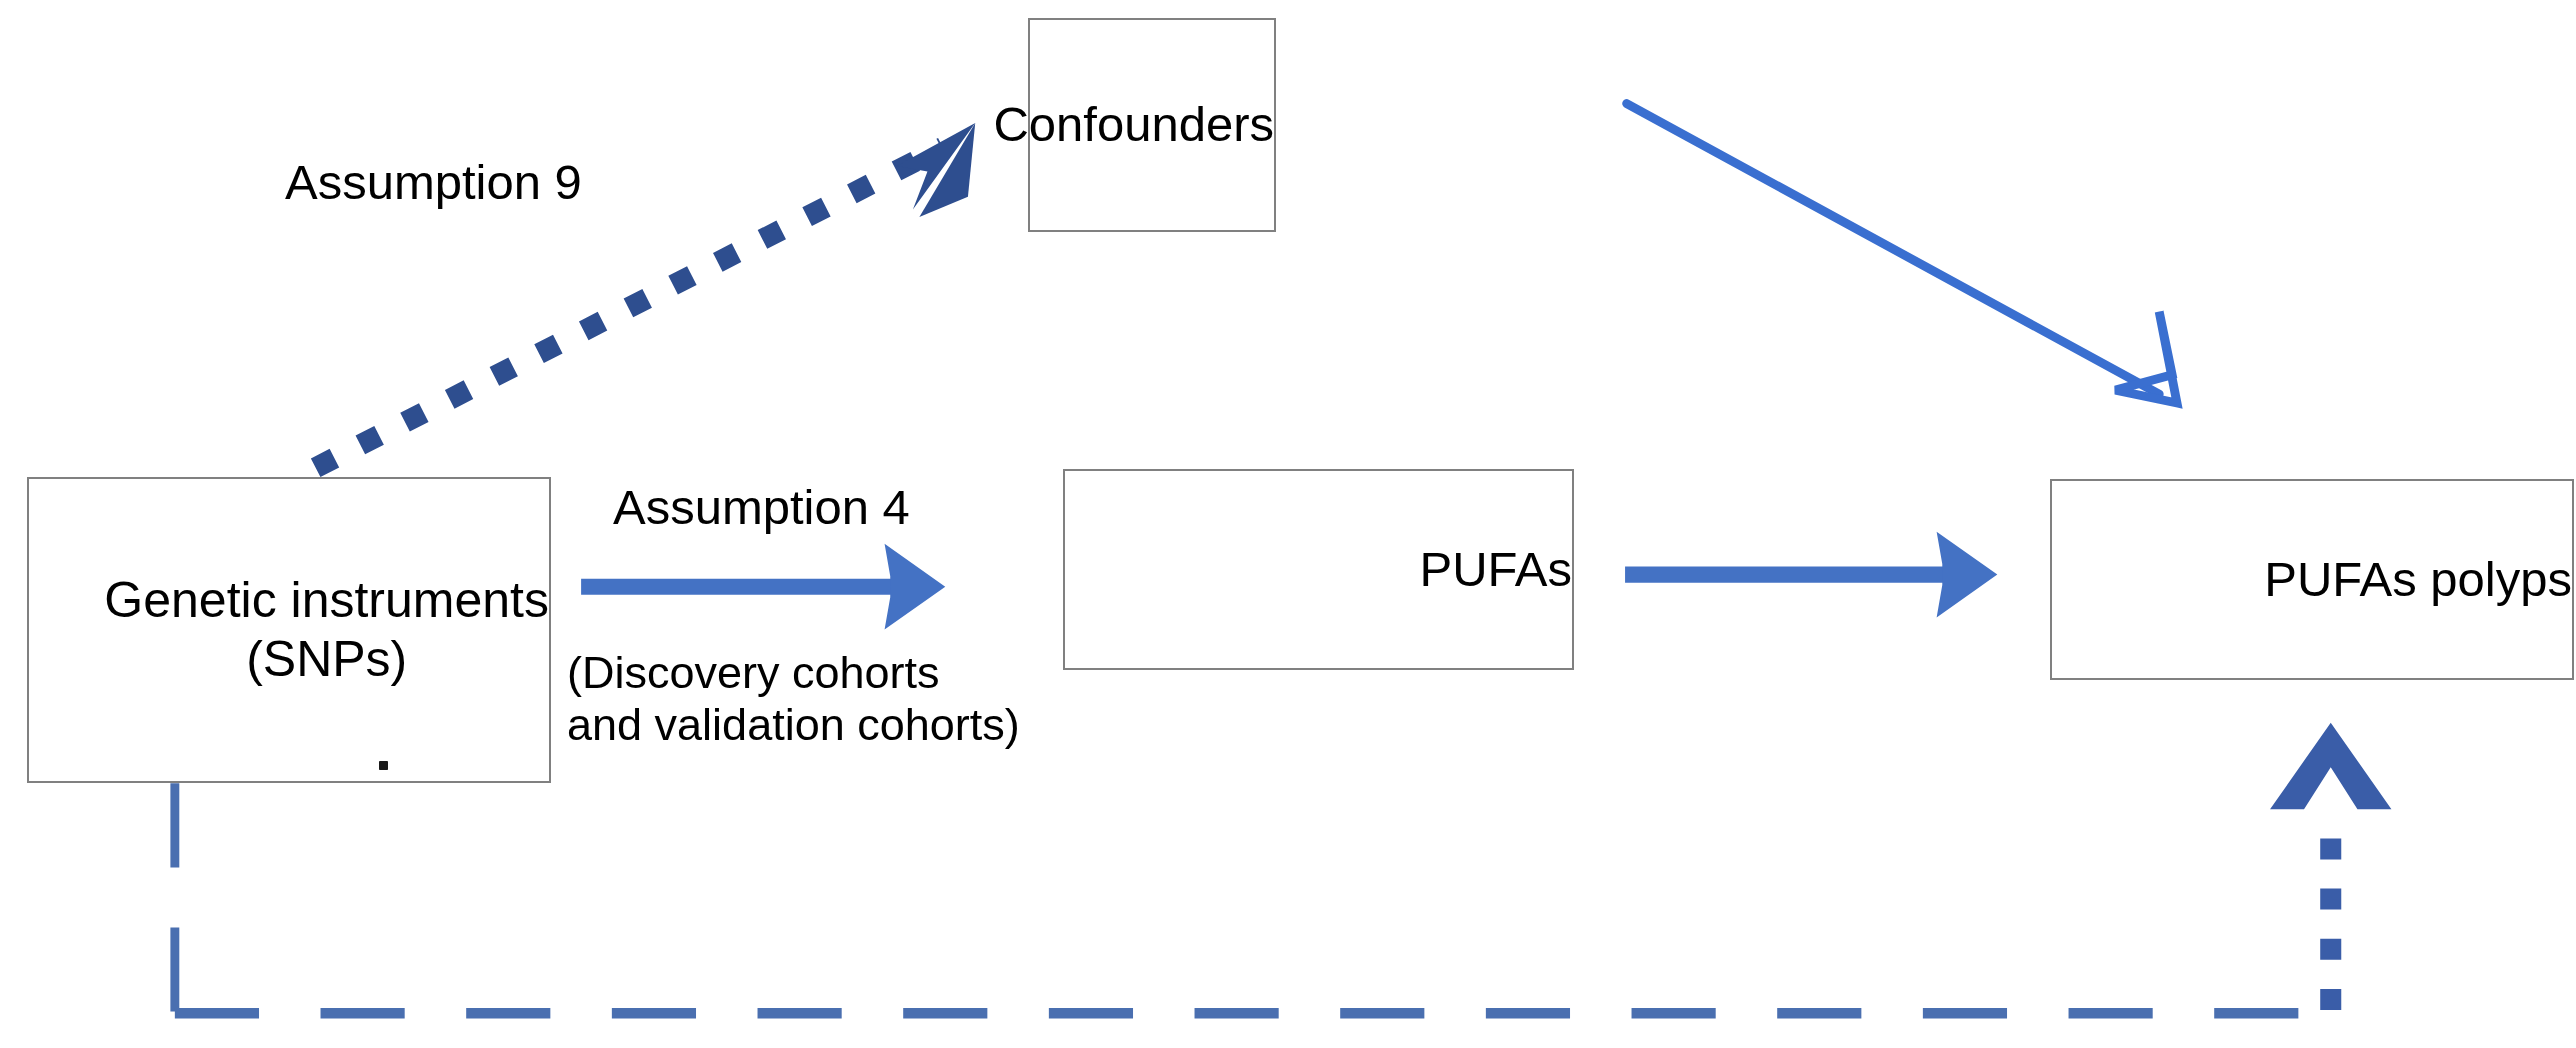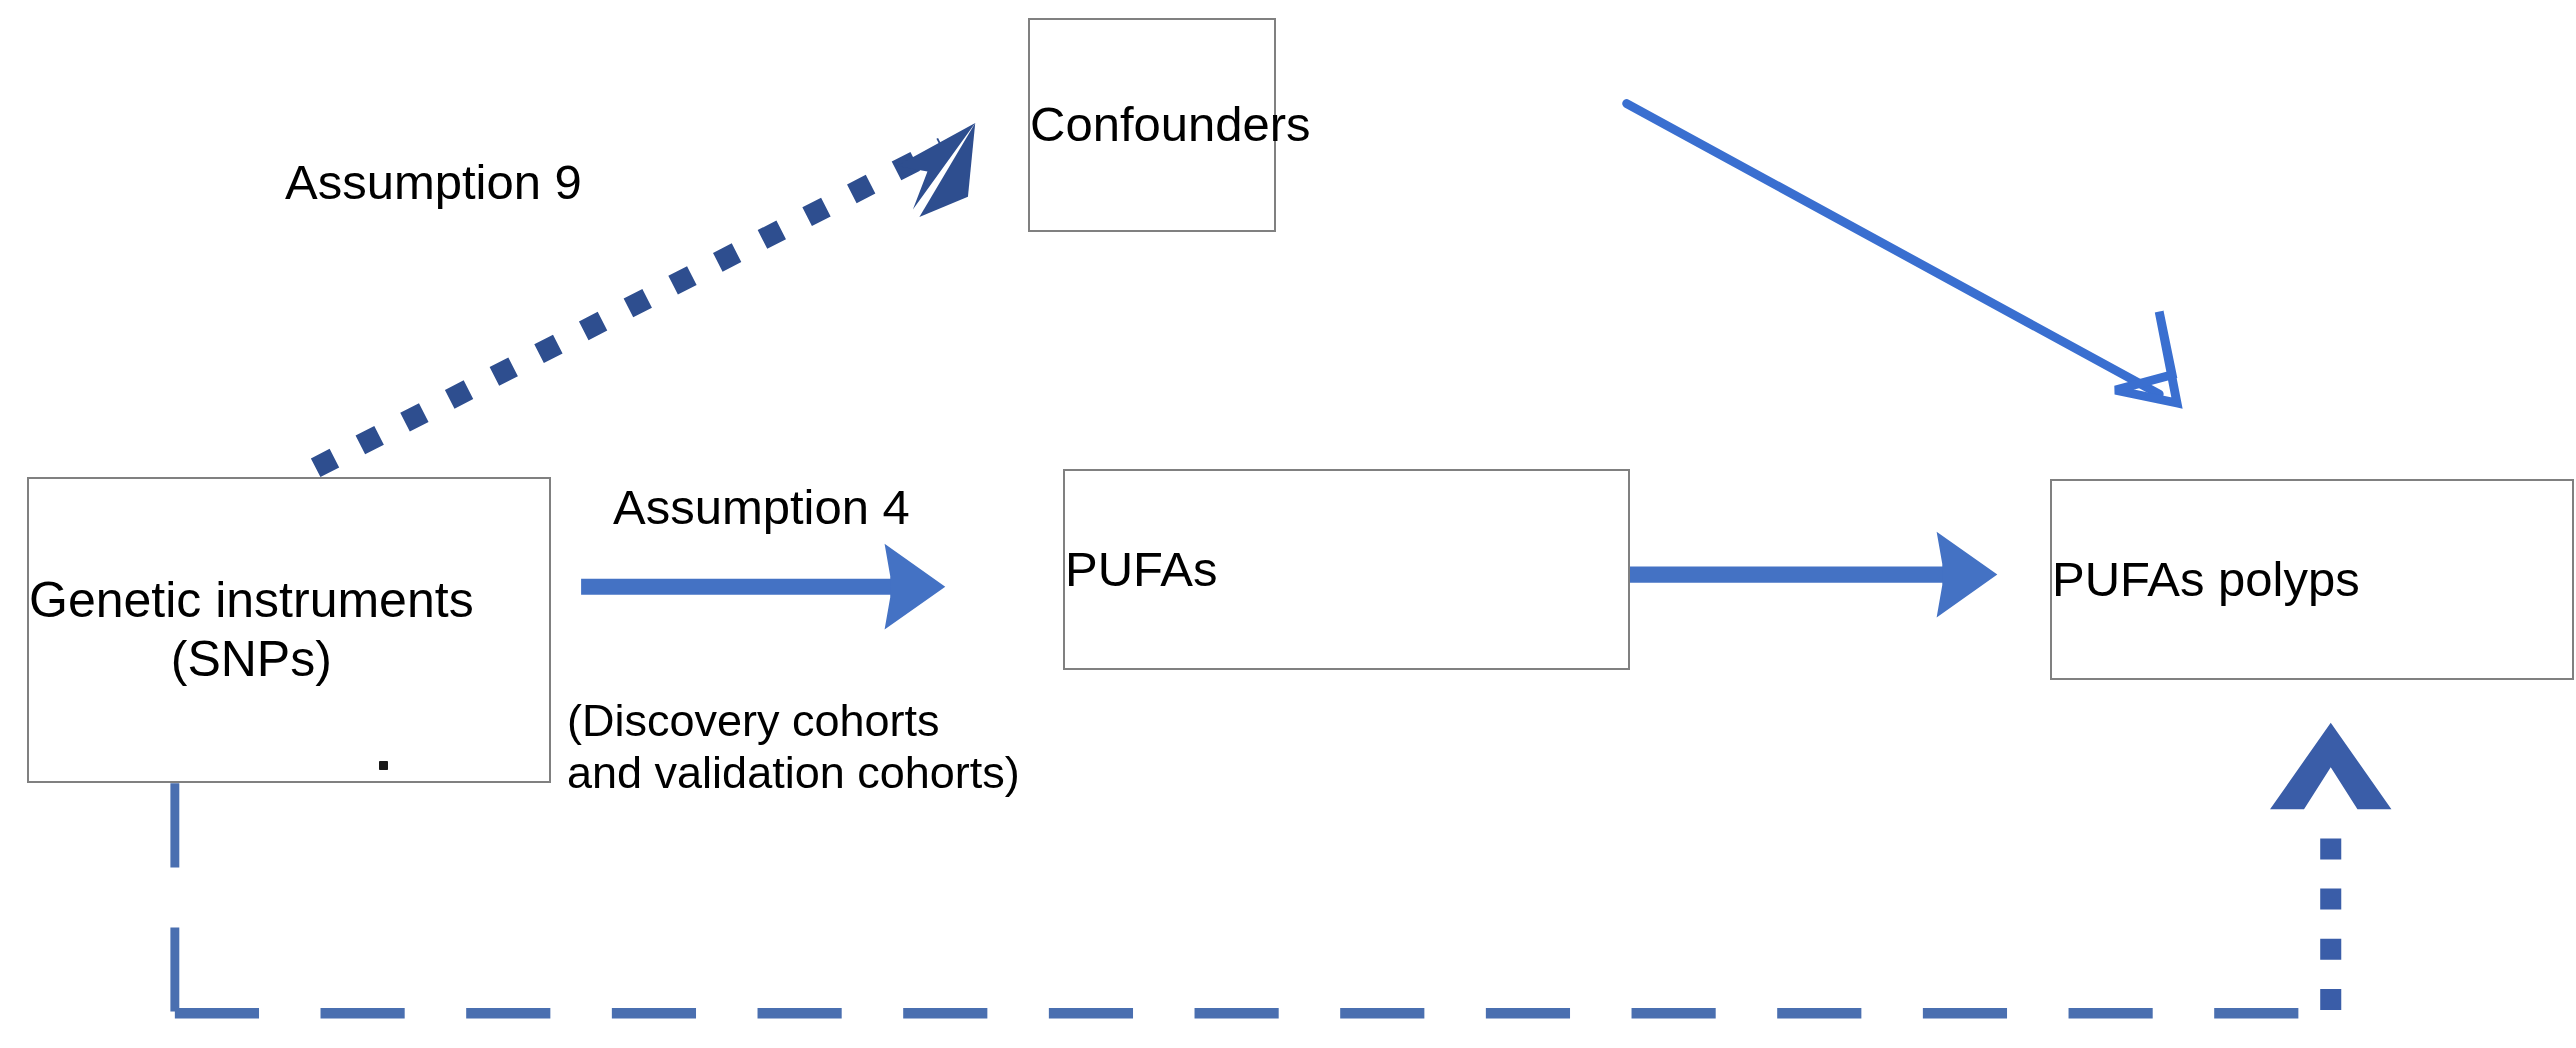--- a/index.html
+++ b/index.html
@@ -18,42 +18,41 @@
     background: #ffffff;
     overflow: hidden;
   }
   .node-box {
     position: absolute;
     box-sizing: border-box;
     border: 2.4px solid #808080;
     background: #ffffff;
     display: flex;
     align-items: center;
-    justify-content: flex-start;
+    justify-content: flex-end;
     text-align: center;
     color: #000000;
     font-size: 49px;
     line-height: 1.18;
     font-family: "Liberation Sans", sans-serif;
   }
   .node-label {
     display: block;
     white-space: pre-line;
   }
   .edge-label {
     position: absolute;
     color: #000000;
     font-family: "Liberation Sans", sans-serif;
     font-size: 49px;
     line-height: 1.15;
     white-space: pre-line;
   }
   .edge-label.sub {
     font-size: 45px;
-    margin-top: 48px;
   }
   svg.overlay {
     position: absolute;
     left: 0;
     top: 0;
     width: 2576px;
     height: 1048px;
     pointer-events: none;
   }
   .dot-period {
@@ -107,21 +106,21 @@
 
   <div class="node-box" style="left:1028px; top:18px; width:248px; height:214px;">
     <span class="node-label">Confounders</span>
   </div>
 
   <div class="node-box" style="left:27px; top:477px; width:524px; height:306px; font-size:50px;">
     <span class="node-label">Genetic instruments
 (SNPs)</span>
   </div>
 
-  <div class="node-box" style="left:1063px; top:469px; width:567px; height:201px;">
+  <div class="node-box" style="left:1063px; top:469px; width:511px; height:201px;">
     <span class="node-label">PUFAs</span>
   </div>
 
   <div class="node-box" style="left:2050px; top:479px; width:524px; height:201px;">
     <span class="node-label">PUFAs polyps</span>
   </div>
 
   <div class="edge-label" style="left:285px; top:154px;">Assumption 9</div>
 
   <div class="edge-label" style="left:613px; top:479px;">Assumption 4</div>

